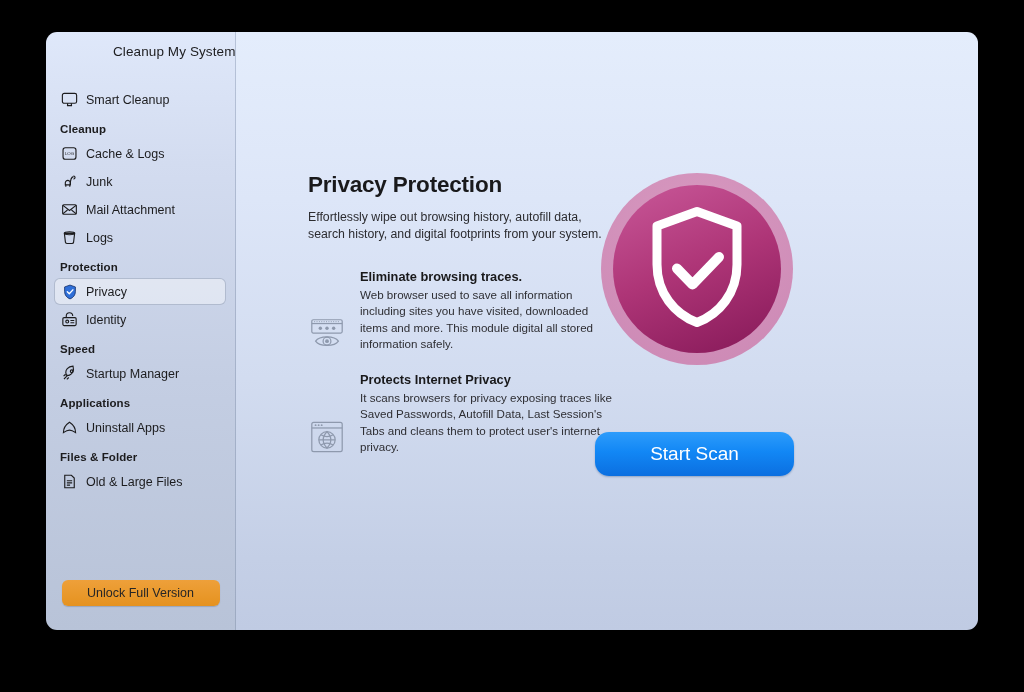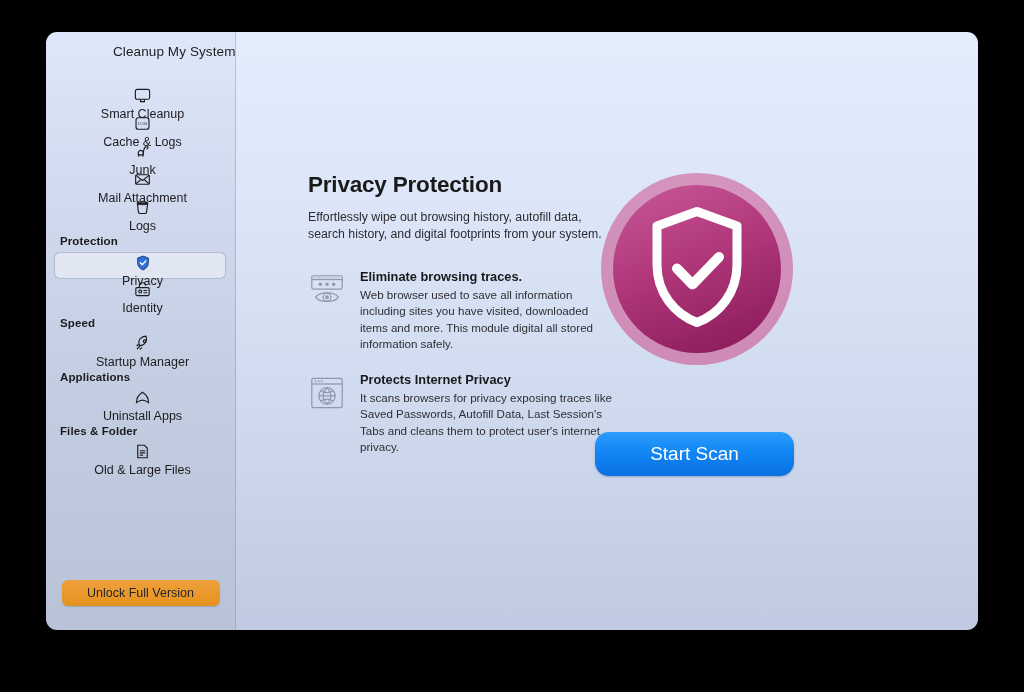--- a/index.html
+++ b/index.html
@@ -56,27 +56,26 @@
     font-size: 11.5px;
     font-weight: bold;
     color: #1c1c1e;
     padding: 9px 0 4px 14px;
     letter-spacing: 0.1px;
   }
 
   .nav-item {
     display: flex;
     align-items: center;
-    gap: 2px;
+    gap: 7px;
     height: 27px;
     margin: 1px 10px 1px 9px;
     padding-left: 5px;
     border-radius: 6px;
     cursor: default;
-    flex-direction: column;
   }
   .nav-item.selected {
     background: rgba(255,255,255,0.42);
     border: 1px solid rgba(120,135,165,0.45);
     margin-left: 8px;
     margin-right: 9px;
   }
   .nav-item .ico {
     width: 19px; height: 19px;
     flex: 0 0 19px;
@@ -135,20 +134,21 @@
     line-height: 1.38;
     color: #2c2c30;
     width: 306px;
     margin-bottom: 26px;
   }
 
   .feature {
     display: flex;
     gap: 14px;
     margin-bottom: 19px;
+    align-items: flex-end;
   }
   .feature .fico {
     width: 38px; height: 38px;
     flex: 0 0 38px;
     margin-top: 2px;
   }
   .feature .ftitle {
     font-size: 12.8px;
     font-weight: bold;
     color: #19191b;
@@ -205,20 +205,21 @@
       <div class="nav-item" style="margin-top:10px;">
         <span class="ico">
           <svg width="19" height="19" viewBox="0 0 20 20" fill="none" stroke="#1c1c1e" stroke-width="1.2">
             <rect x="2.5" y="3.5" width="15" height="10.5" rx="2"></rect>
             <path d="M8 14v2.2M12 14v2.2M7.3 16.4h5.4"></path>
           </svg>
         </span>
         <span class="lbl">Smart Cleanup</span>
       </div>
 
+      <div class="nav-group-label">Cleanup</div>
 
       <div class="nav-item">
         <span class="ico">
           <svg width="19" height="19" viewBox="0 0 20 20" fill="none" stroke="#1c1c1e" stroke-width="1.2">
             <rect x="3.2" y="4" width="13.6" height="12" rx="2.4"></rect>
             <text x="10" y="12" font-size="4.6" fill="#1c1c1e" stroke="none" text-anchor="middle" font-family="Liberation Sans, sans-serif">LOG</text>
           </svg>
         </span>
         <span class="lbl">Cache &amp; Logs</span>
       </div>

